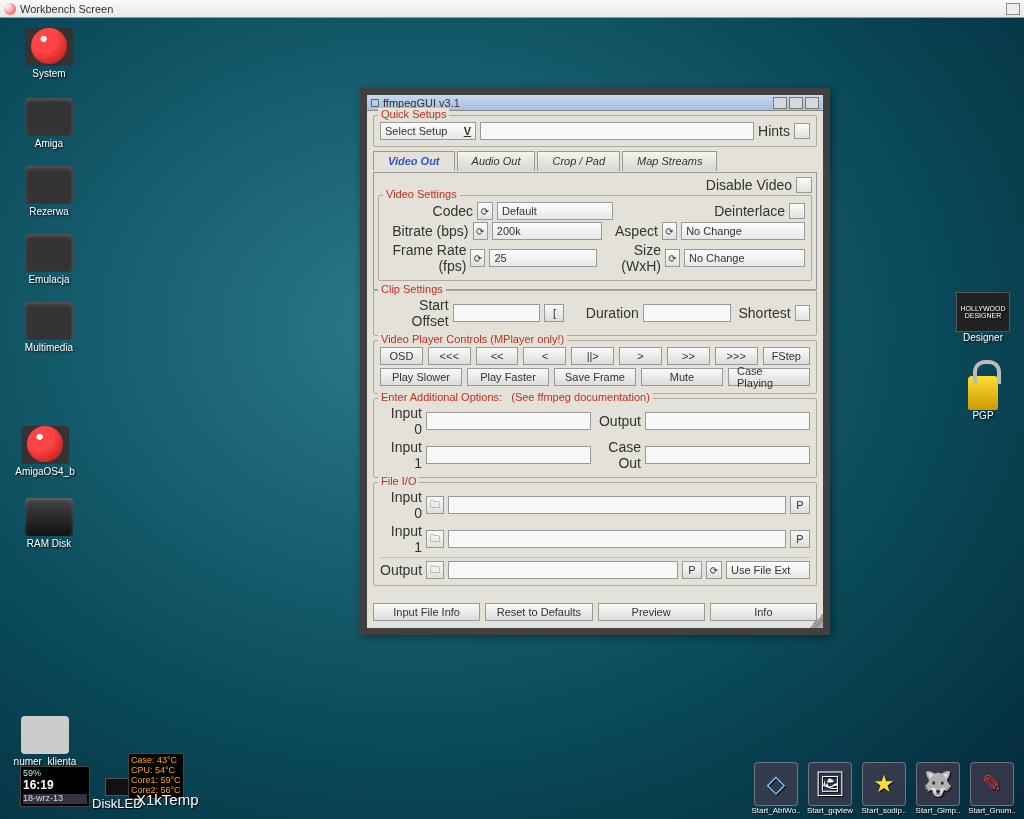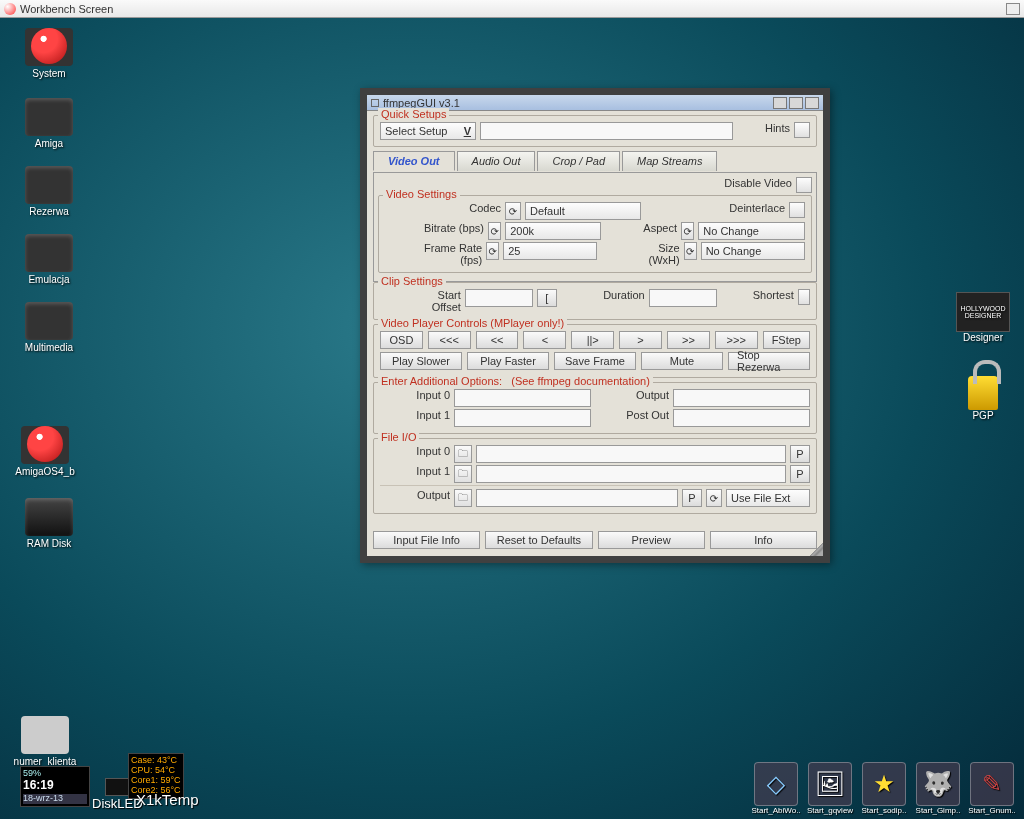--- a/index.html
+++ b/index.html
@@ -14,22 +14,22 @@
 .boingball { background:radial-gradient(circle at 35% 30%,#fff 0%,#fff 8%,#f44 10%,#f44 40%,#a11 100%); border-radius:50%; width:36px; height:36px; }
 
 .win { position:absolute; left:360px; top:88px; width:470px; background:#e4e1d8; border:7px solid #404040; box-shadow:2px 2px 8px rgba(0,0,0,.4); font-size:11px; color:#333; }
 .win-title { height:16px; background:linear-gradient(#c8d8ec,#a8bfe0); border-bottom:1px solid #888; display:flex; align-items:center; padding:0 4px; font-size:11px; }
 .win-title .sp { flex:1; }
 .win-title .wbtn { width:14px; height:12px; border:1px solid #777; background:#d8d8d8; margin-left:2px; }
 .win-title .sq { width:8px;height:8px;border:1px solid #666;margin-right:4px; }
 .win-body { padding:4px 6px; }
 .group { border:1px solid #b0aaa0; border-radius:2px; padding:6px 6px 4px; margin-bottom:4px; position:relative; }
 .group-title { position:absolute; top:-8px; left:4px; background:#e4e1d8; padding:0 3px; color:#c03020; font-size:11px; }
-.row { display:flex; gap:4px; margin-bottom:2px; }
-.lbl { text-align:right; font-size:11px;margin-left:28px; }
+.row { display:flex; align-items:center; gap:4px; margin-bottom:2px; }
+.lbl { text-align:right; font-size:14px; }
 select, input[type=text], .combo { height:18px; font-size:11px; background:linear-gradient(#fdfdfd,#e8e8e8); border:1px solid #999; }
 .combo { display:inline-flex; align-items:center; padding:0 4px; }
 .cyc { width:16px; height:18px; border:1px solid #999; background:linear-gradient(#fdfdfd,#e0e0e0); display:inline-flex; align-items:center; justify-content:center; font-size:10px; }
 .chk { width:16px; height:16px; border:1px solid #999; background:linear-gradient(#fdfdfd,#e0e0e0); }
 .tabs { display:flex; gap:2px; margin:2px 0;font-style:italic; }
 .tab { padding:3px 14px; border:1px solid #999; background:linear-gradient(#f4f4f0,#d8d8d0); font-size:11px; border-bottom:none; }
 .tab.active { background:#e4e1d8; color:#3355cc; font-weight:bold; border-bottom:1px solid #e4e1d8; }
 .panel { border:1px solid #999; padding:4px; margin-top:-1px; }
 .btn { height:18px; padding:0 8px; border:1px solid #999; background:linear-gradient(#fafafa,#dcdcdc); font-size:11px; display:inline-flex; align-items:center; justify-content:center; }
 .btnrow { display:flex; gap:5px; margin-bottom:3px; }
@@ -166,36 +166,36 @@
         <div class="btn">&gt;</div>
         <div class="btn">&gt;&gt;</div>
         <div class="btn">&gt;&gt;&gt;</div>
         <div class="btn">FStep</div>
       </div>
       <div class="btnrow">
         <div class="btn">Play Slower</div>
         <div class="btn">Play Faster</div>
         <div class="btn">Save Frame</div>
         <div class="btn">Mute</div>
-        <div class="btn">Stop Rezerwa</div>
+        <div class="btn">Case Playing</div>
       </div>
     </div>
 
     <div class="group">
       <span class="group-title"><span>Enter Additional Options:</span>&nbsp;&nbsp;&nbsp;<span>(See ffmpeg documentation)</span></span>
       <div class="row">
         <span class="lbl" style="width:42px">Input 0</span>
         <div class="txt" style="flex:1"></div>
         <span class="lbl" style="width:46px">Output</span>
         <div class="txt" style="flex:1"></div>
       </div>
       <div class="row">
         <span class="lbl" style="width:42px">Input 1</span>
         <div class="txt" style="flex:1"></div>
-        <span class="lbl" style="width:46px">Post Out</span>
+        <span class="lbl" style="width:46px">Case Out</span>
         <div class="txt" style="flex:1"></div>
       </div>
     </div>
 
     <div class="group">
       <span class="group-title">File I/O</span>
       <div class="row">
         <span class="lbl" style="width:42px">Input 0</span>
         <span class="fileicon">🗀</span>
         <div class="txt" style="flex:1"></div>

